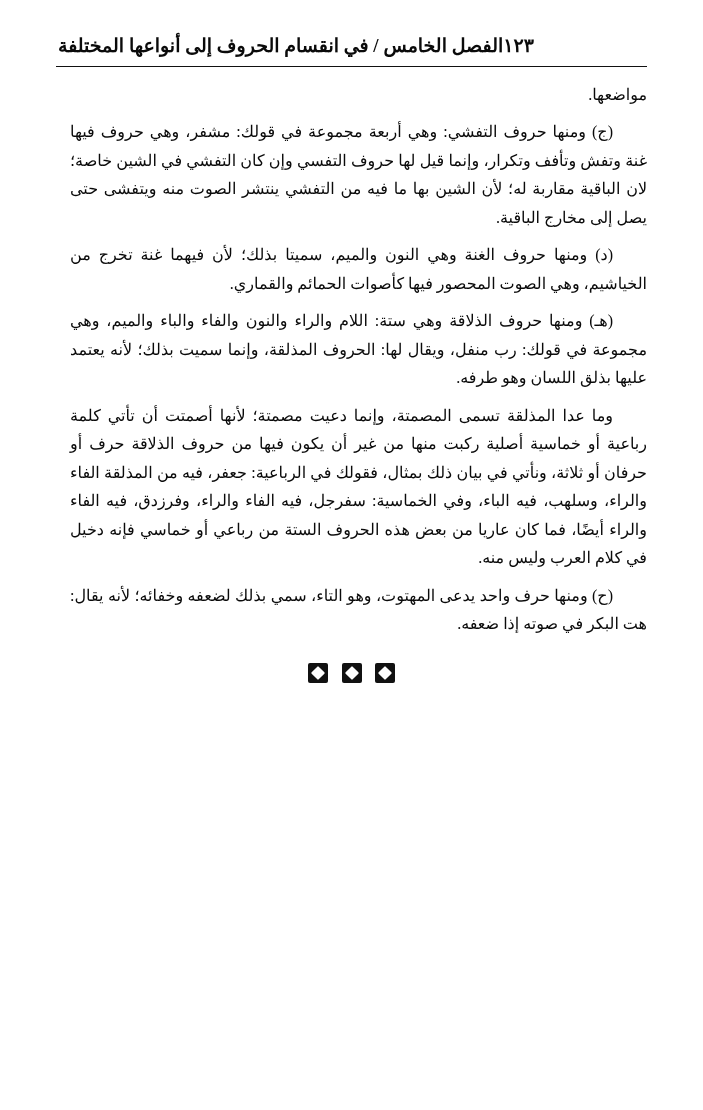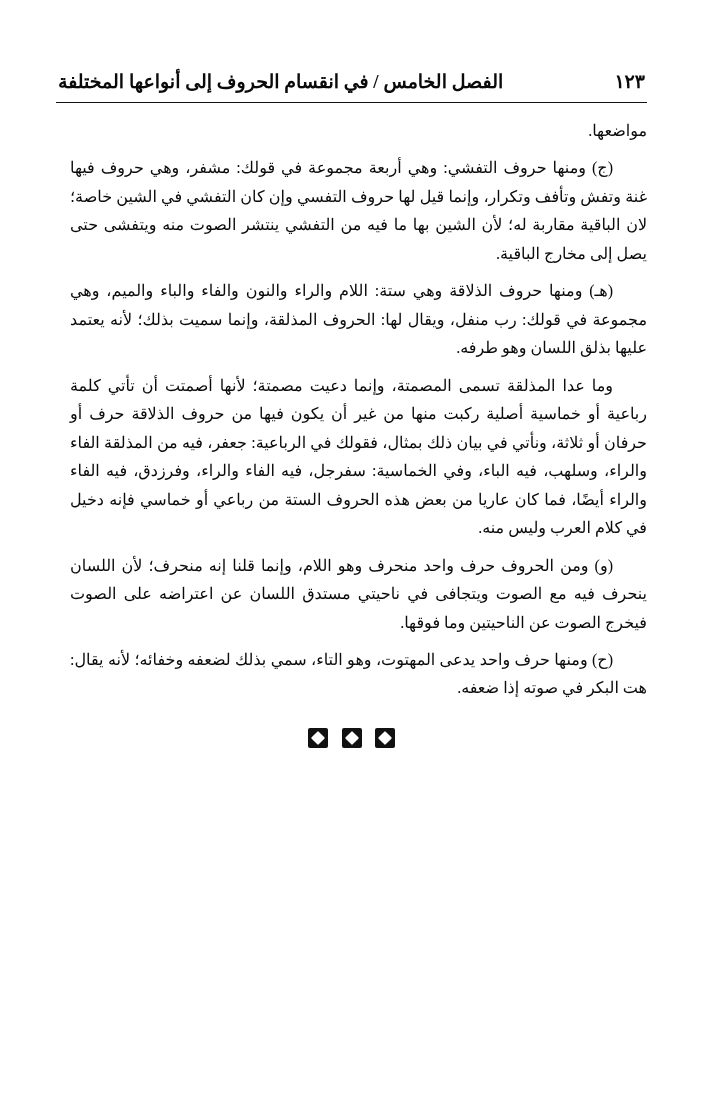--- a/index.html
+++ b/index.html
@@ -20,35 +20,33 @@
     height: 1110px;
     box-sizing: border-box;
     padding: 34px 56px 20px 56px;
     position: relative;
   }
   
   .header {
     display: flex;
     flex-direction: row-reverse;
     align-items: baseline;
-    justify-content: space-between;
     direction: rtl;
     padding: 0 2px 4px 2px;
   }
   .header-title {
     font-size: 19px;
     font-weight: bold;
     letter-spacing: 0px;
     white-space: nowrap;
   }
   .page-number {
     font-size: 19px;
     font-weight: bold;
     direction: rtl;
-    margin-top: 36px;
   }
   .rule {
     border: 0;
     border-top: 1.4px solid #111;
     margin: 5px 0 14px 0;
   }
   
   .body {
     direction: rtl;
     text-align: justify;
@@ -108,23 +106,23 @@
 
   <div class="header">
     <div class="header-title">الفصل الخامس / في انقسام الحروف إلى أنواعها المختلفة</div>
     <div class="page-number">١٢٣</div>
   </div>
   <hr class="rule">
 
   <div class="body">
     <p class="para no-indent">مواضعها.</p>
     <p class="para indent">(ج) ومنها حروف التفشي: وهي أربعة مجموعة في قولك: مشفر، وهي حروف فيها غنة وتفش وتأفف وتكرار، وإنما قيل لها حروف التفسي وإن كان التفشي في الشين خاصة؛ لان الباقية مقاربة له؛ لأن الشين بها ما فيه من التفشي ينتشر الصوت منه ويتفشى حتى يصل إلى مخارج الباقية.</p>
+    <p class="para indent">(د) ومنها حروف الغنة وهي النون والميم، سميتا بذلك؛ لأن فيهما غنة تخرج من الخياشيم، وهي الصوت المحصور فيها كأصوات الحمائم والقماري.</p>
     <p class="para indent">(هـ) ومنها حروف الذلاقة وهي ستة: اللام والراء والنون والفاء والباء والميم، وهي مجموعة في قولك: رب منفل، ويقال لها: الحروف المذلقة، وإنما سميت بذلك؛ لأنه يعتمد عليها بذلق اللسان وهو طرفه.</p>
     <p class="para indent">وما عدا المذلقة تسمى المصمتة، وإنما دعيت مصمتة؛ لأنها أصمتت أن تأتي كلمة رباعية أو خماسية أصلية ركبت منها من غير أن يكون فيها من حروف الذلاقة حرف أو حرفان أو ثلاثة، ونأتي في بيان ذلك بمثال، فقولك في الرباعية: جعفر، فيه من المذلقة الفاء والراء، وسلهب، فيه الباء، وفي الخماسية: سفرجل، فيه الفاء والراء، وفرزدق، فيه الفاء والراء أيضًا، فما كان عاريا من بعض هذه الحروف الستة من رباعي أو خماسي فإنه دخيل في كلام العرب وليس منه.</p>
-    <p class="para indent">(و) ومن الحروف حرف واحد منحرف وهو اللام، وإنما قلنا إنه منحرف؛ لأن اللسان ينحرف فيه مع الصوت ويتجافى في ناحيتي مستدق اللسان عن اعتراضه على الصوت فيخرج الصوت عن الناحيتين وما فوقها.</p>
     <p class="para indent">(ح) ومنها حرف واحد يدعى المهتوت، وهو التاء، سمي بذلك لضعفه وخفائه؛ لأنه يقال: هت البكر في صوته إذا ضعفه.</p>
   </div>
 
   <div class="ornament">
     <span class="diamond"></span>
     <span class="diamond"></span>
     <span class="diamond"></span>
   </div>
 
 </div>

